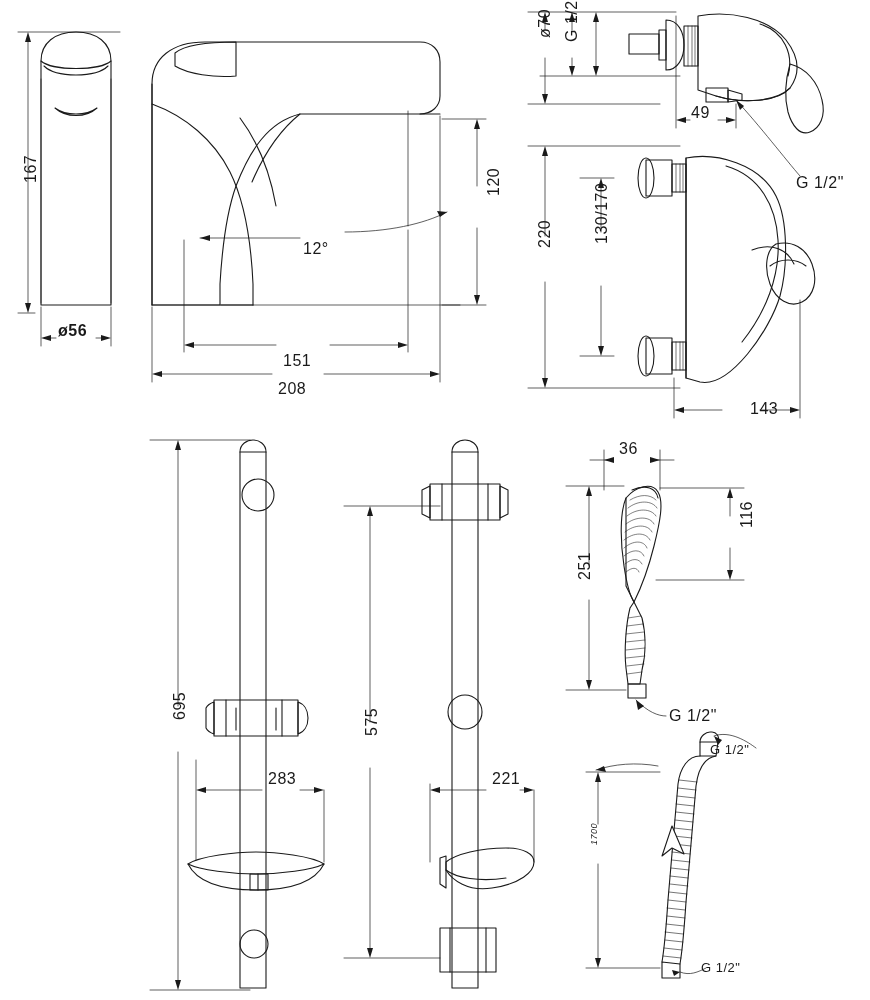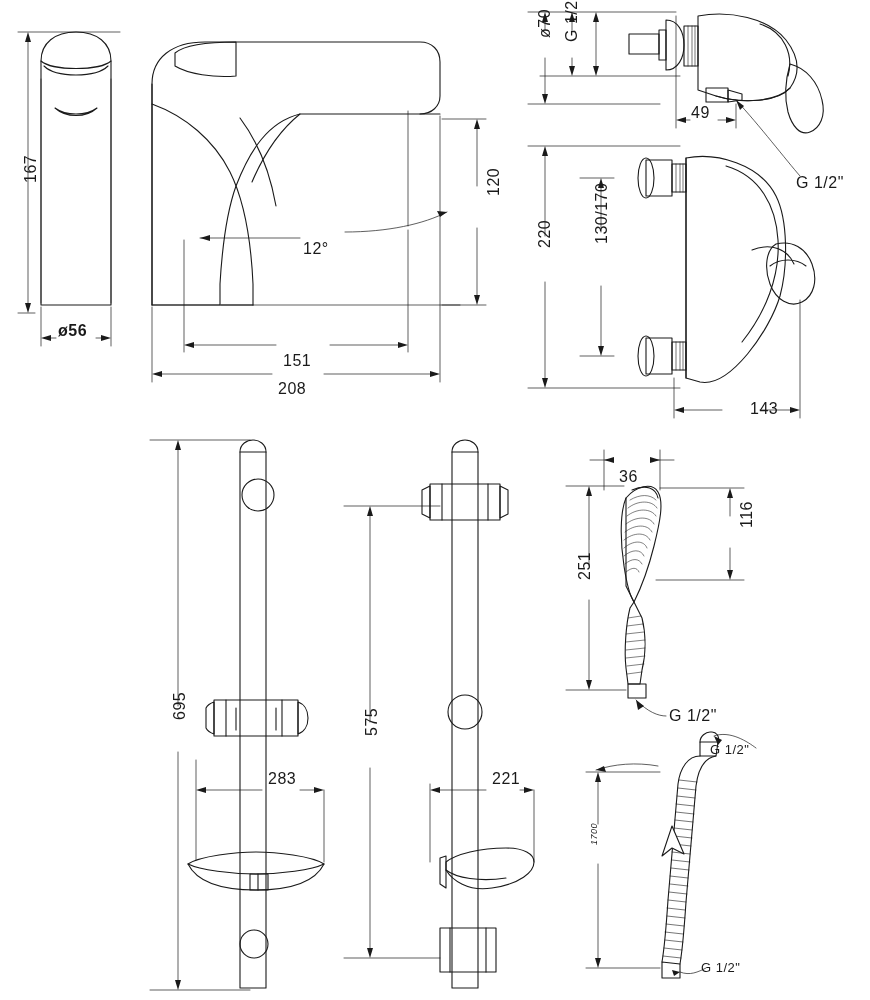--- a/index.html
+++ b/index.html
@@ -453,21 +453,21 @@
   <div class="dim-text vert" style="left:536px; top:248px;">220</div>
   <div class="dim-text vert" style="left:593px; top:244px;">130/170</div>
   <div class="dim-text" style="left:726px; top:400px;margin-left:24px;">143</div>
 
   <div class="dim-text vert" style="left:171px; top:720px;">695</div>
   <div class="dim-text" style="left:268px; top:770px;">283</div>
 
   <div class="dim-text vert" style="left:363px; top:736px;">575</div>
   <div class="dim-text" style="left:492px; top:770px;">221</div>
 
-  <div class="dim-text" style="left:619px; top:440px;margin-top:28px;">36</div>
+  <div class="dim-text" style="left:619px; top:440px;">36</div>
   <div class="dim-text vert" style="left:576px; top:580px;">251</div>
   <div class="dim-text vert" style="left:738px; top:528px;">116</div>
   <div class="dim-text" style="left:669px; top:707px;">G  1/2"</div>
 
   <div class="dim-text small" style="left:710px; top:742px;">G 1/2"</div>
   <div class="dim-text tiny vert" style="left:589px; top:845px;">1700</div>
   <div class="dim-text small" style="left:701px; top:960px;">G 1/2"</div>
 
 </div>
 

